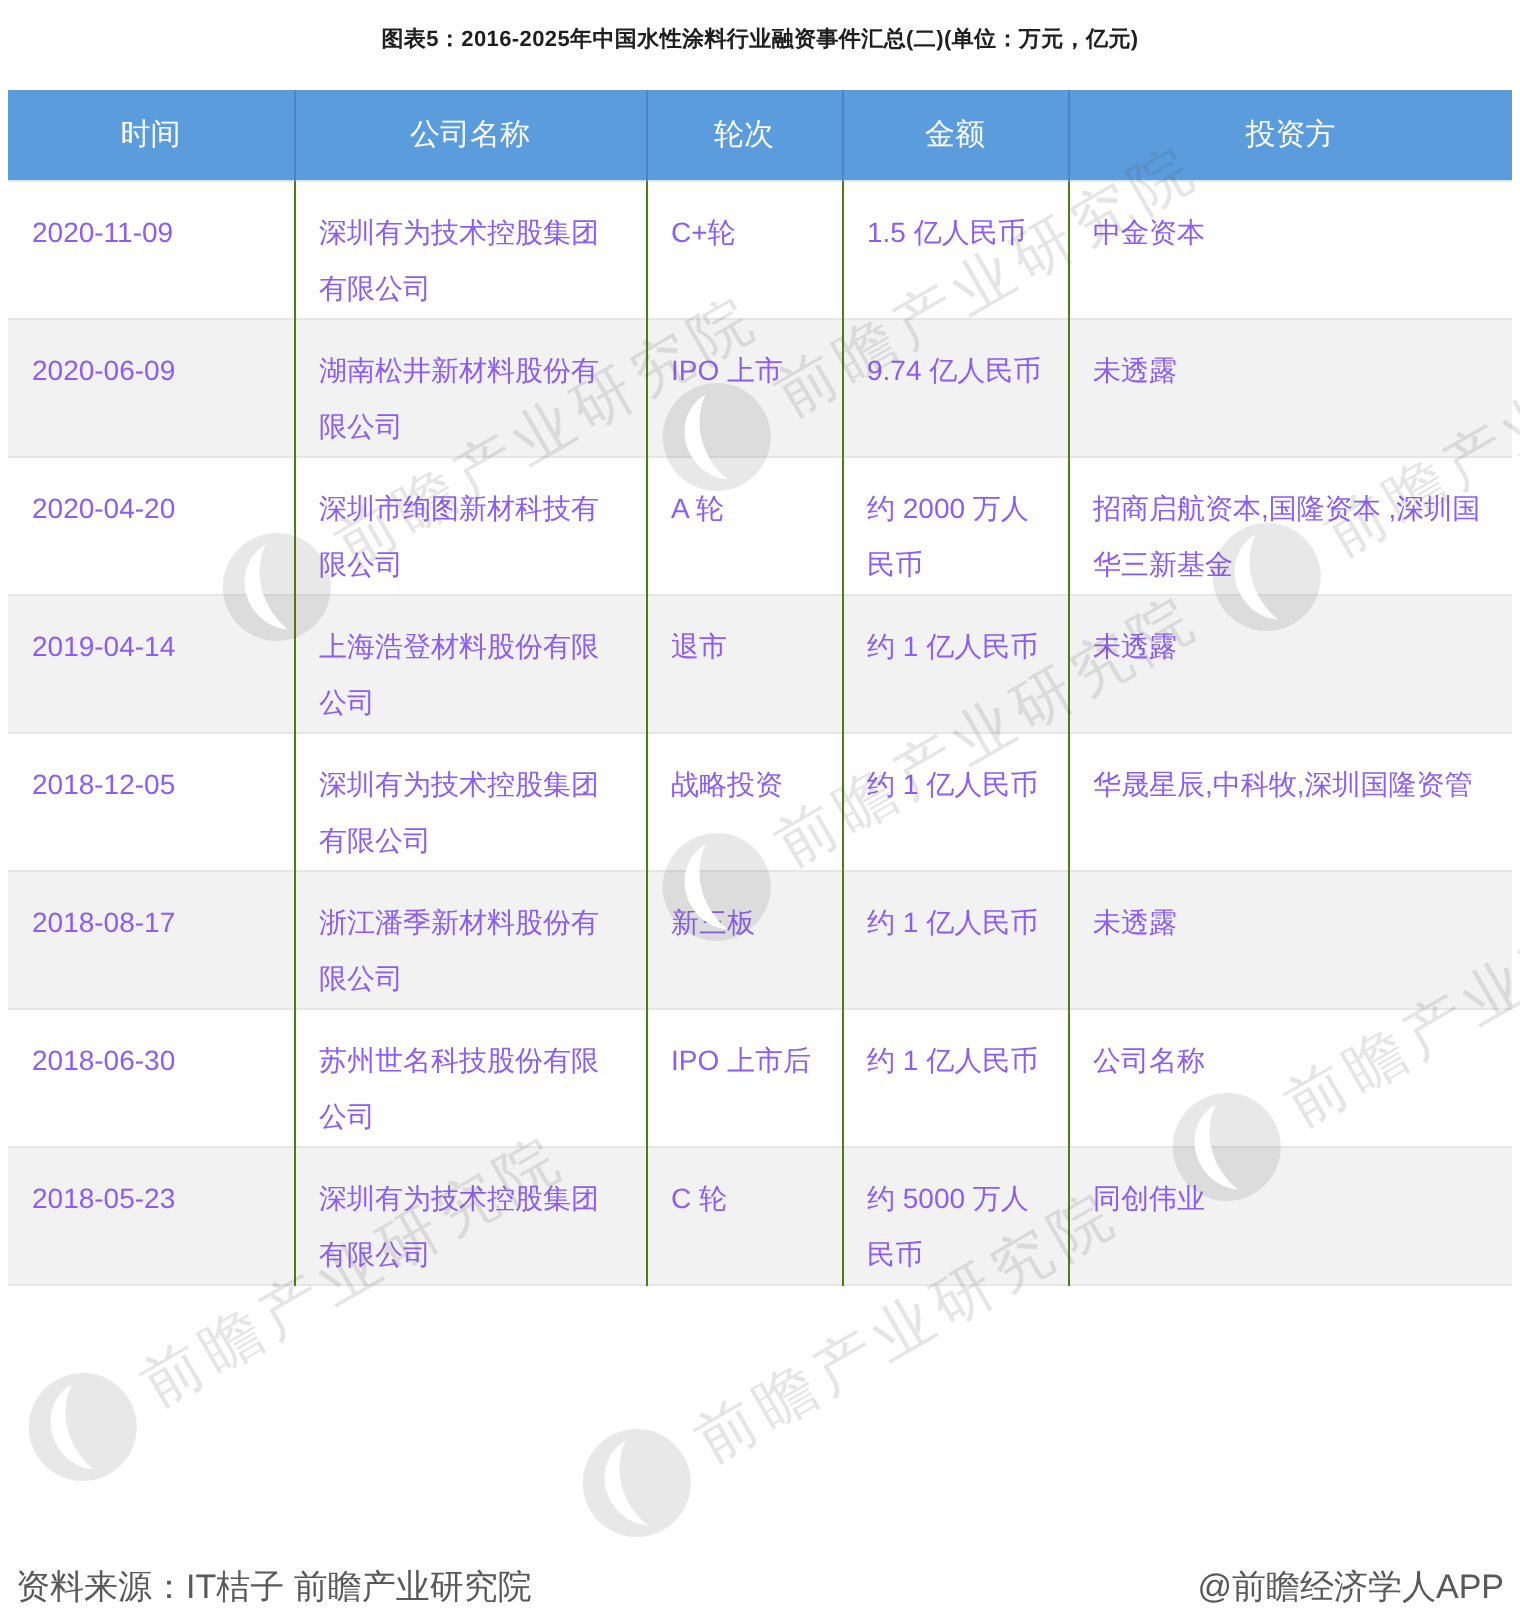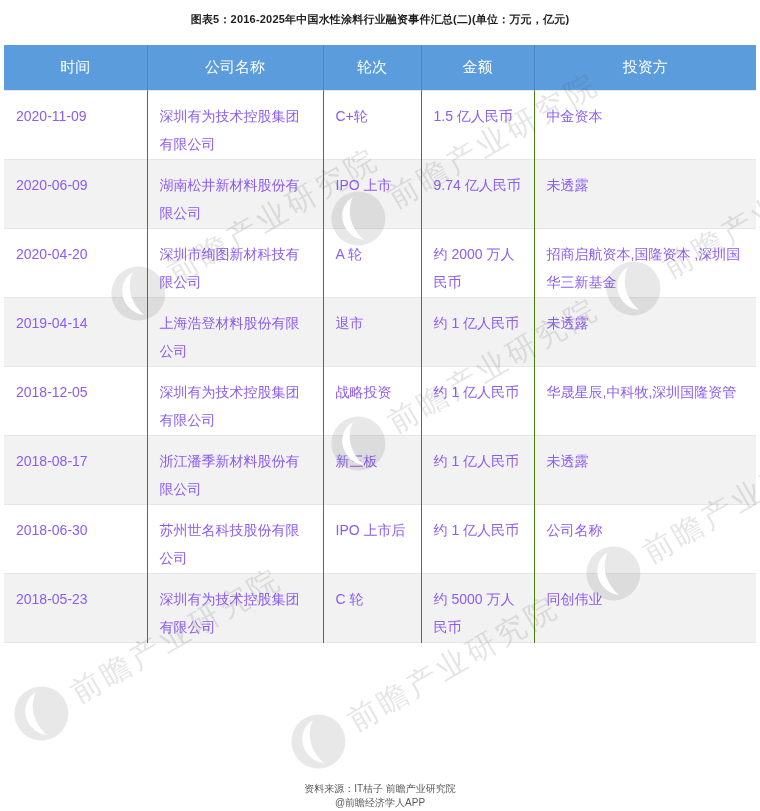--- a/index.html
+++ b/index.html
@@ -41,21 +41,21 @@
     font-size:14px; line-height:28px;
     color:#8b5cf6;
     border-top:1px solid #e6e6e6;
     word-break:break-all;
   }
   tbody td + td { border-left:1px solid #4d7c0f; }
   tbody tr:nth-child(even) td { background:#f2f2f2; }
   .footer {
     position:absolute; left:8px; right:8px; top:782px;
     display:flex; justify-content:space-between; align-items:center;
-    font-size:10px; color:#595959;flex-direction:column;
+    font-size:17px; color:#595959;
   }
   
   .wm {
     position:absolute;
     display:flex; align-items:center; gap:10px;
     transform:rotate(-30deg);
     transform-origin:0 50%;
     pointer-events:none;
     z-index:3;
     white-space:nowrap;

